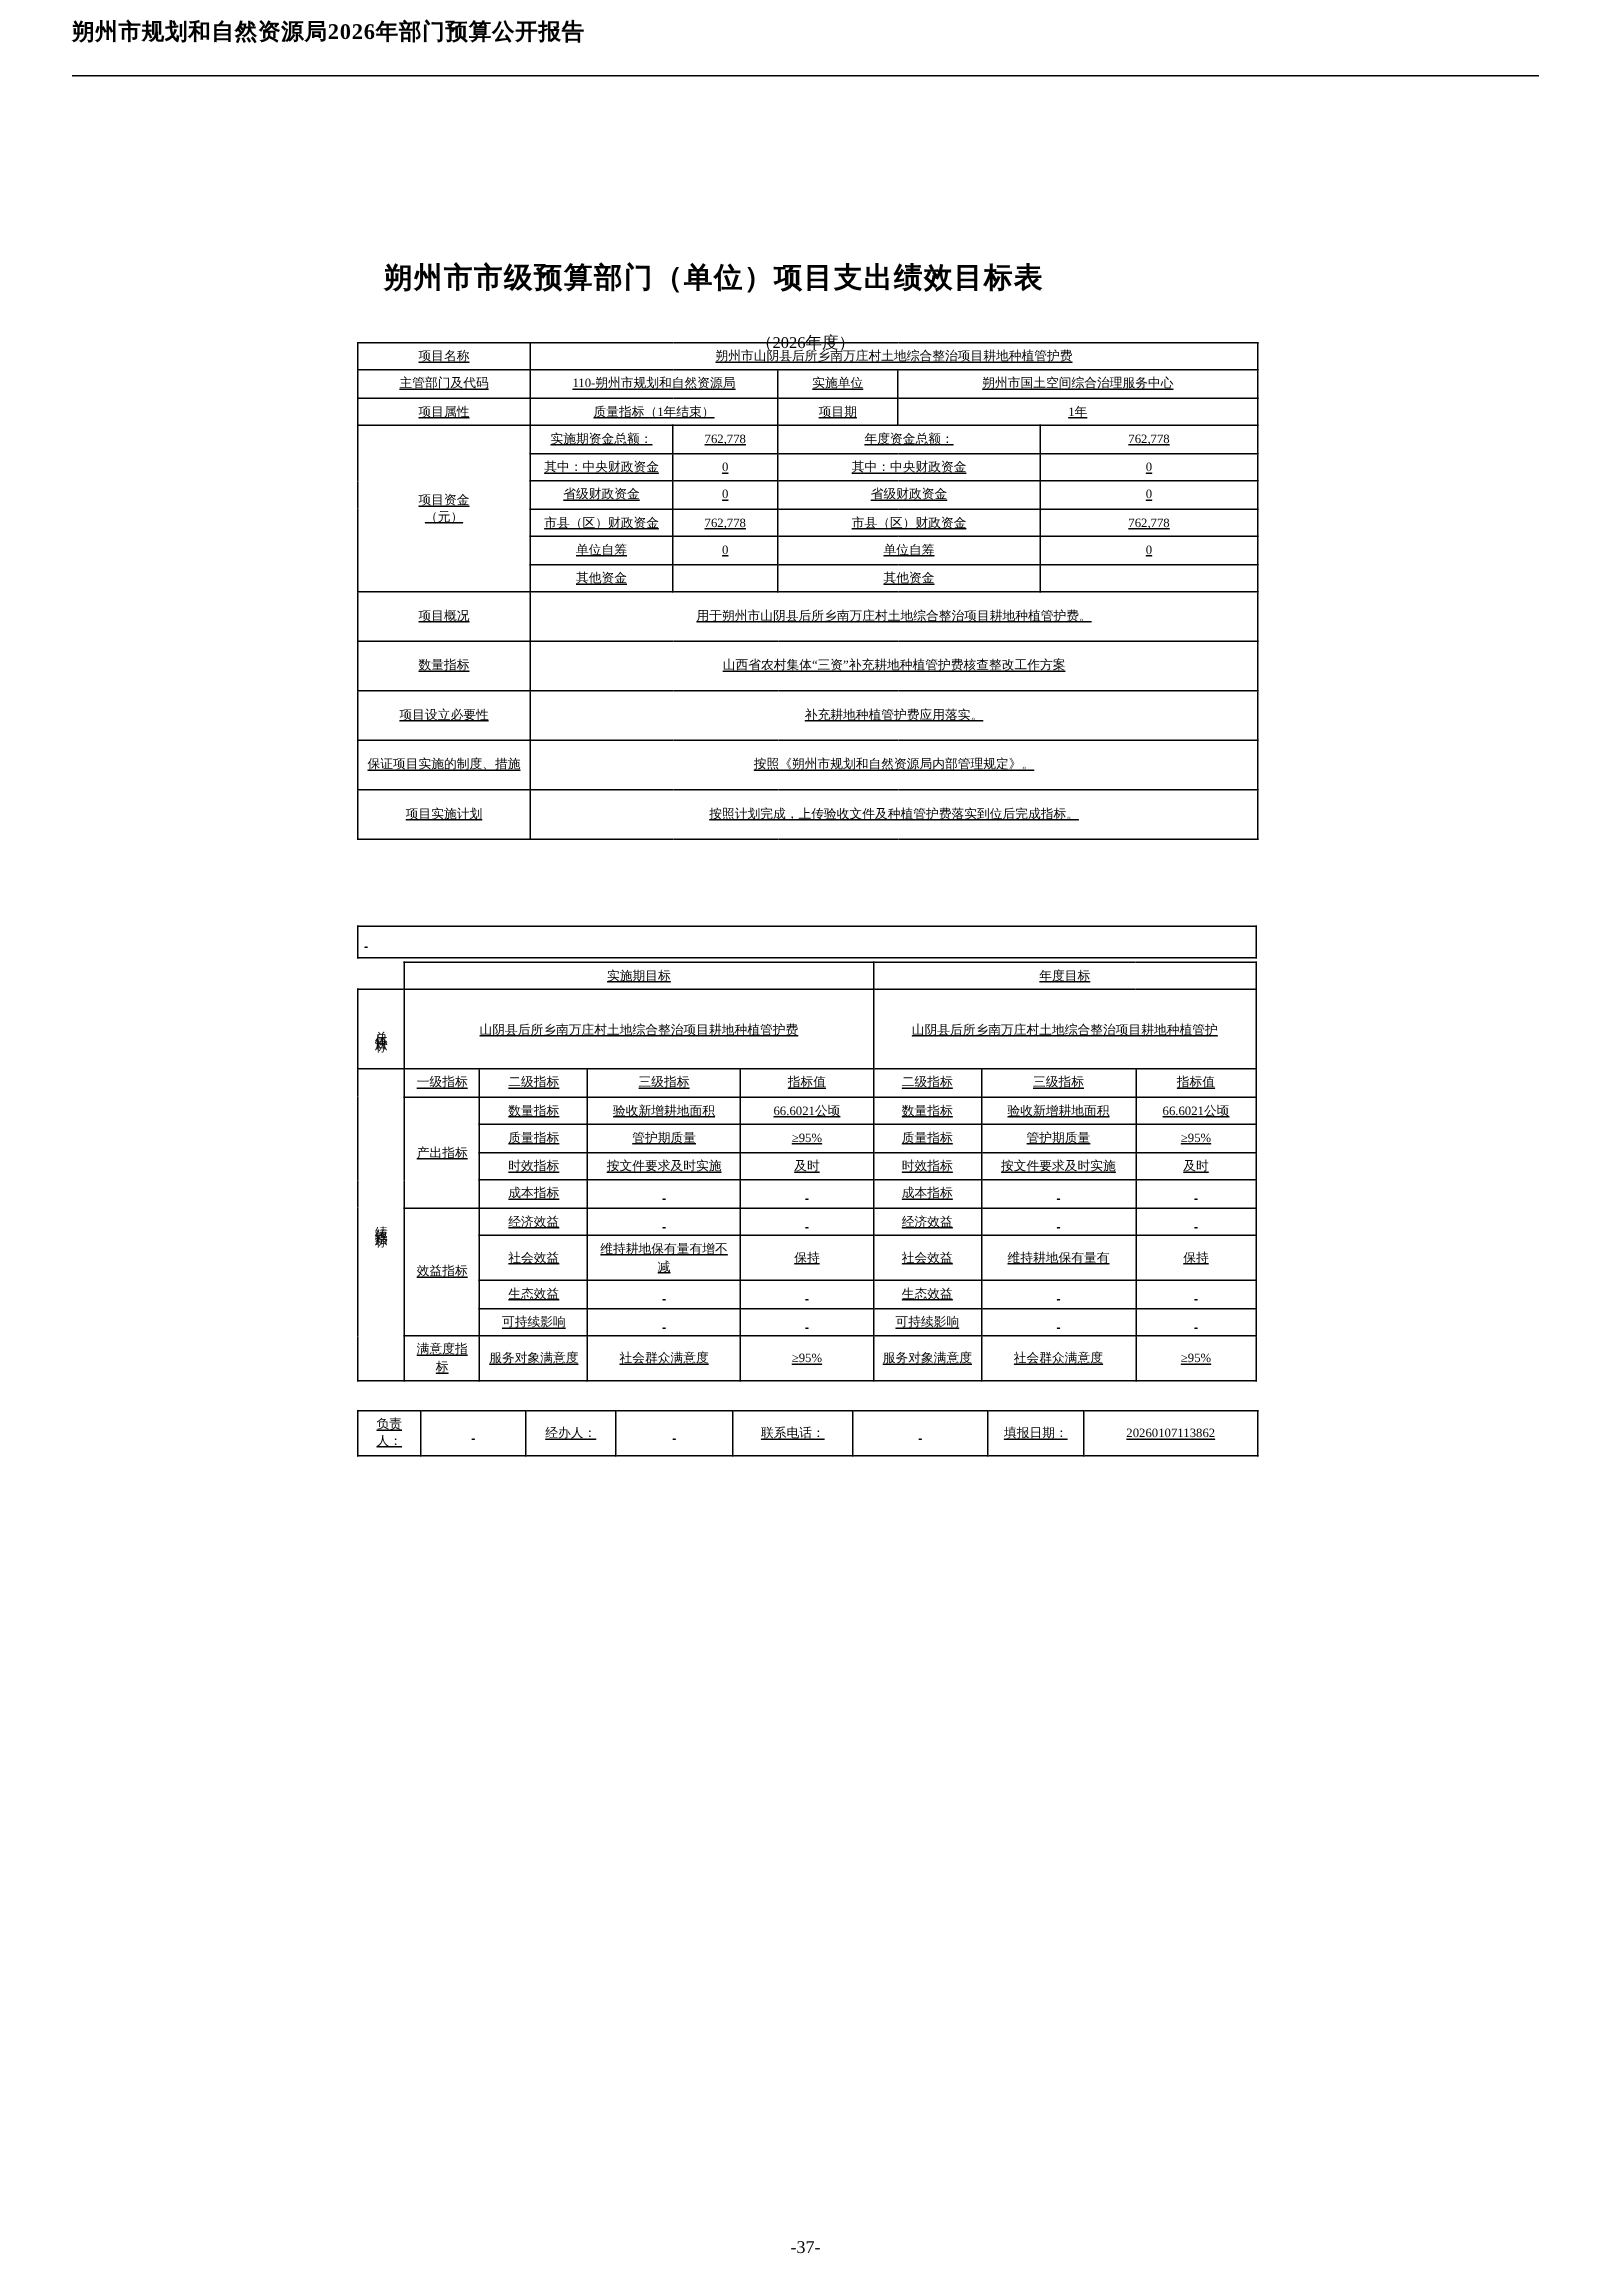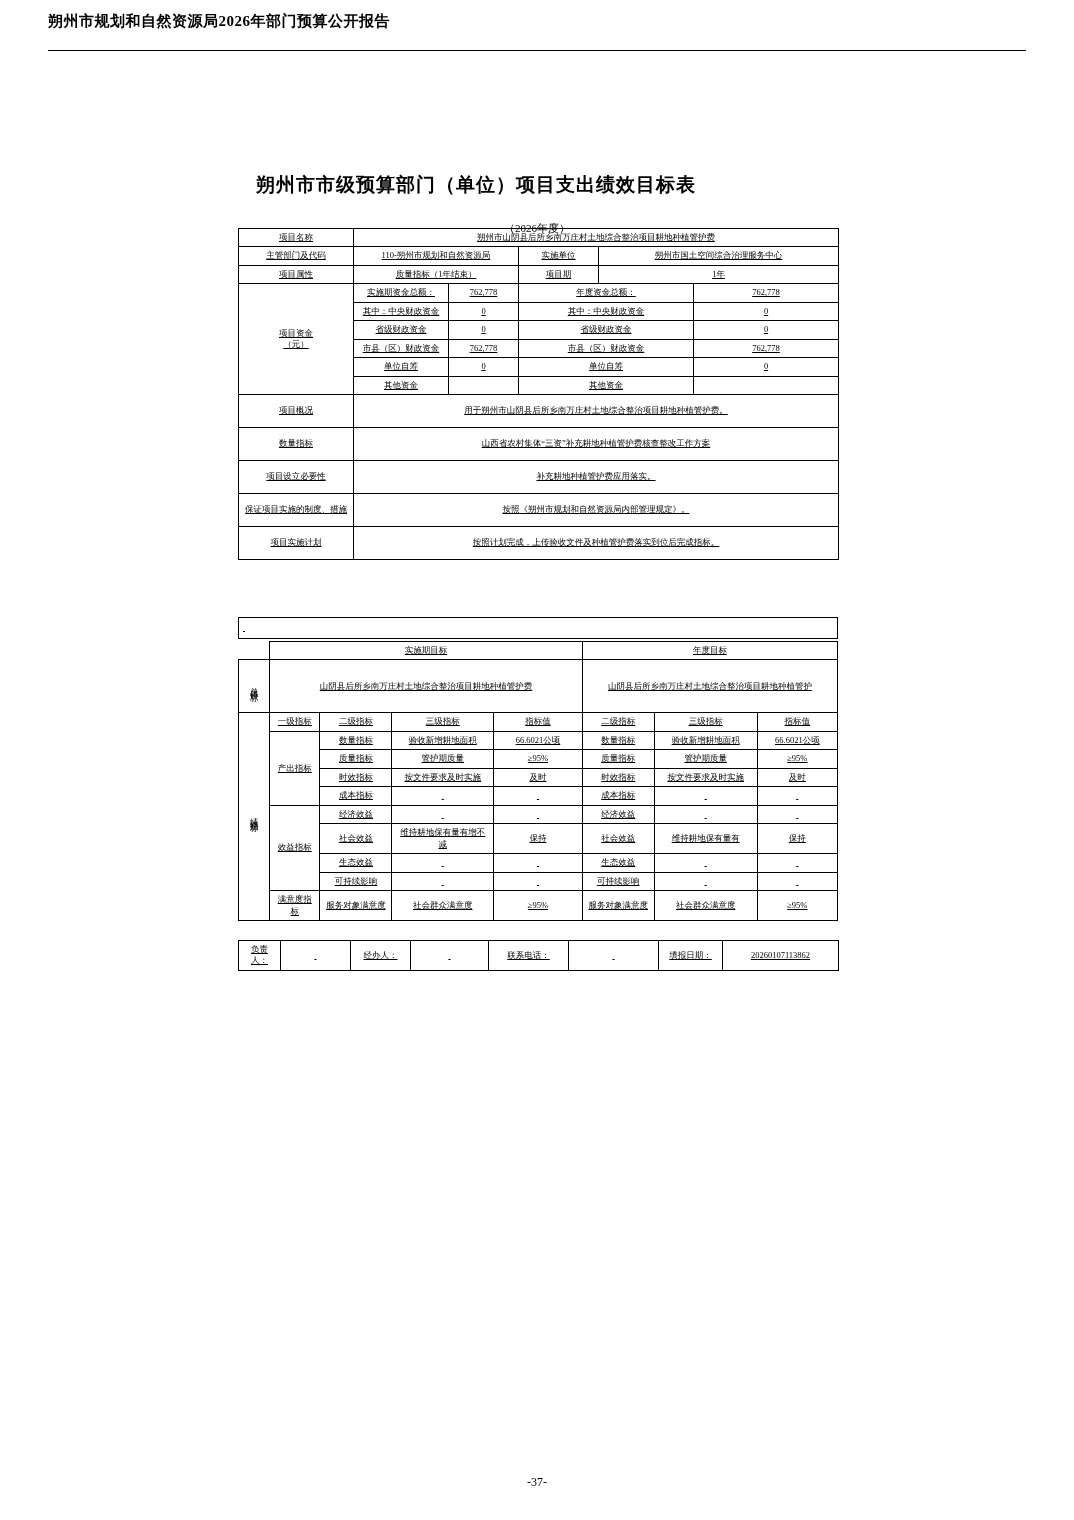--- a/index.html
+++ b/index.html
@@ -89,21 +89,21 @@
   #top-table { top: 228px; }
   
   #mid-gap { top: 617px; }
   #mid-gap table.grid td { height: 14px; border: 1px solid #000; }
   
   #goal-table { top: 641px; }
   
   #foot-table { top: 940px; }
   .page-num {
     position: absolute;
-    bottom: 30px;
+    bottom: 14px;
     left: 0;
     width: 1074px;
     text-align: center;
     font-size: 12px;
   }
   .vtext {
     writing-mode: vertical-rl;
     text-orientation: upright;
     letter-spacing: 2px;
     display: inline-block;

